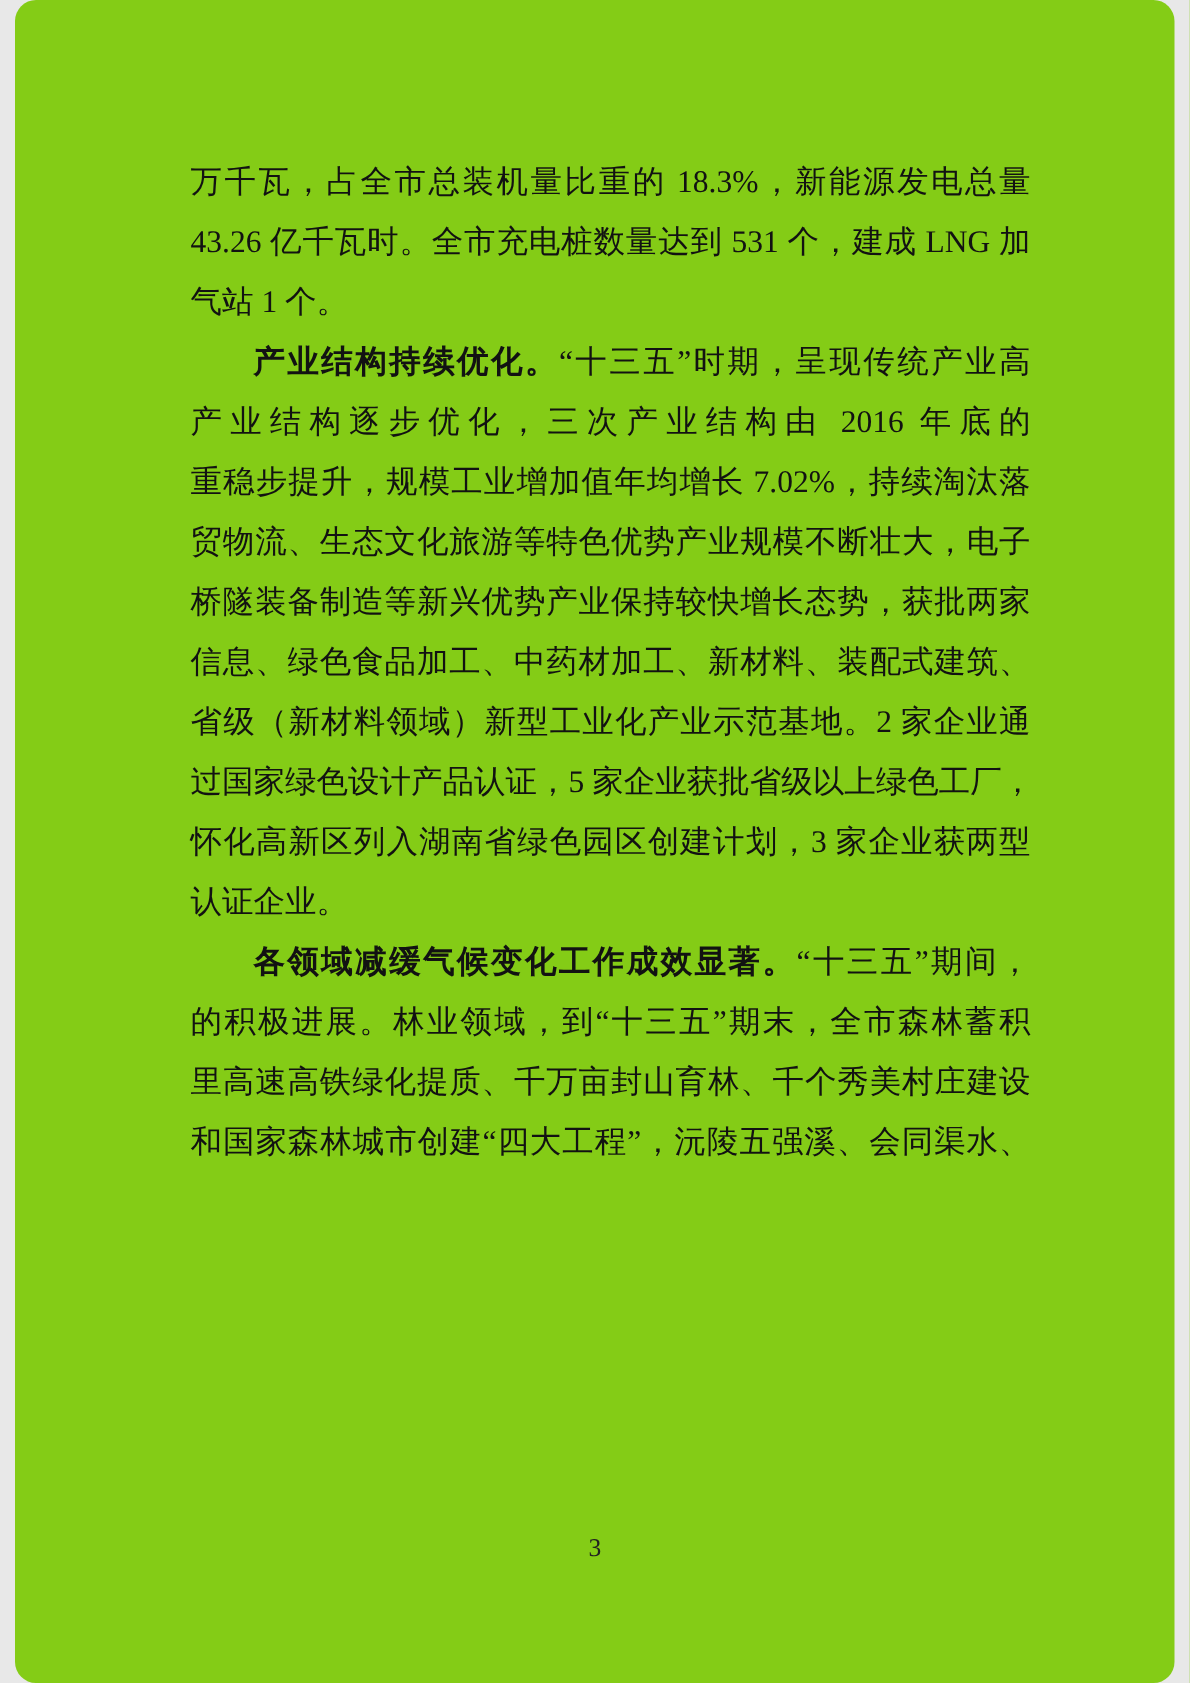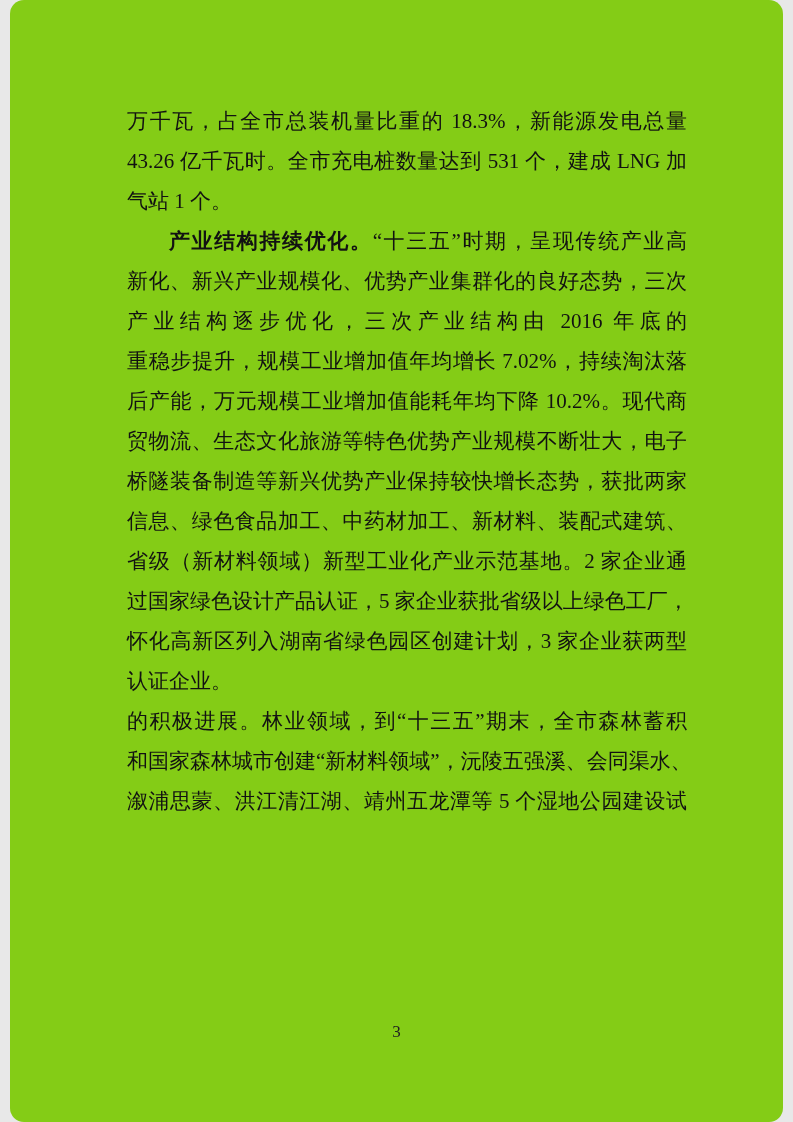--- a/index.html
+++ b/index.html
@@ -60,32 +60,31 @@
 
 <div class="page">
   <div class="doc-body" id="doc-body">
       <div>
         <div class="text-line"><span>万千瓦，占全市总装机量比重的 18.3%，新能源发电总量</span></div>
         <div class="text-line"><span>43.26 亿千瓦时。全市充电桩数量达到 531 个，建成 LNG 加</span></div>
         <div class="text-line last"><span>气站 1 个。</span></div>
       </div>
       <div>
         <div class="text-line indent"><span class="bold-lead">产业结构持续优化。</span><span>“十三五”时期，呈现传统产业高</span></div>
-        <div class="text-line"><span>新化、新兴产业规模化、优势产业集群化的良好态势，三次</span></div>
         <div class="text-line"><span>产业结构逐步优化，三次产业结构由 2016 年底的</span></div>
         <div class="text-line"><span>重稳步提升，规模工业增加值年均增长 7.02%，持续淘汰落</span></div>
-        <div class="text-line"><span>后产能，万元规模工业增加值能耗年均下降 10.2%。现代商</span></div>
         <div class="text-line"><span>贸物流、生态文化旅游等特色优势产业规模不断壮大，电子</span></div>
         <div class="text-line"><span>桥隧装备制造等新兴优势产业保持较快增长态势，获批两家</span></div>
         <div class="text-line"><span>信息、绿色食品加工、中药材加工、新材料、装配式建筑、</span></div>
         <div class="text-line"><span>省级（新材料领域）新型工业化产业示范基地。2 家企业通</span></div>
         <div class="text-line"><span>过国家绿色设计产品认证，5 家企业获批省级以上绿色工厂，</span></div>
         <div class="text-line"><span>怀化高新区列入湖南省绿色园区创建计划，3 家企业获两型</span></div>
         <div class="text-line last"><span>认证企业。</span></div>
       </div>
       <div>
+        <div class="text-line indent"><span class="bold-lead">各领域减缓气候变化工作成效显著。</span><span>“十三五”期间，</span></div>
         <div class="text-line"><span>的积极进展。林业领域，到“十三五”期末，全市森林蓄积</span></div>
-        <div class="text-line"><span>和国家森林城市创建“新材料领域”，沅陵五强溪、会同渠水、</span></div>
-        <div class="text-line"><span>溆浦思蒙、洪江清江湖、靖州五龙潭等 5 个湿地公园建设试</span></div>
+        <div class="text-line"><span>里高速高铁绿化提质、千万亩封山育林、千个秀美村庄建设</span></div>
+        <div class="text-line"><span>和国家森林城市创建“四大工程”，沅陵五强溪、会同渠水、</span></div>
       </div>
     </div>
   <div class="footer">3</div>
 </div>
 
 </body></html>

